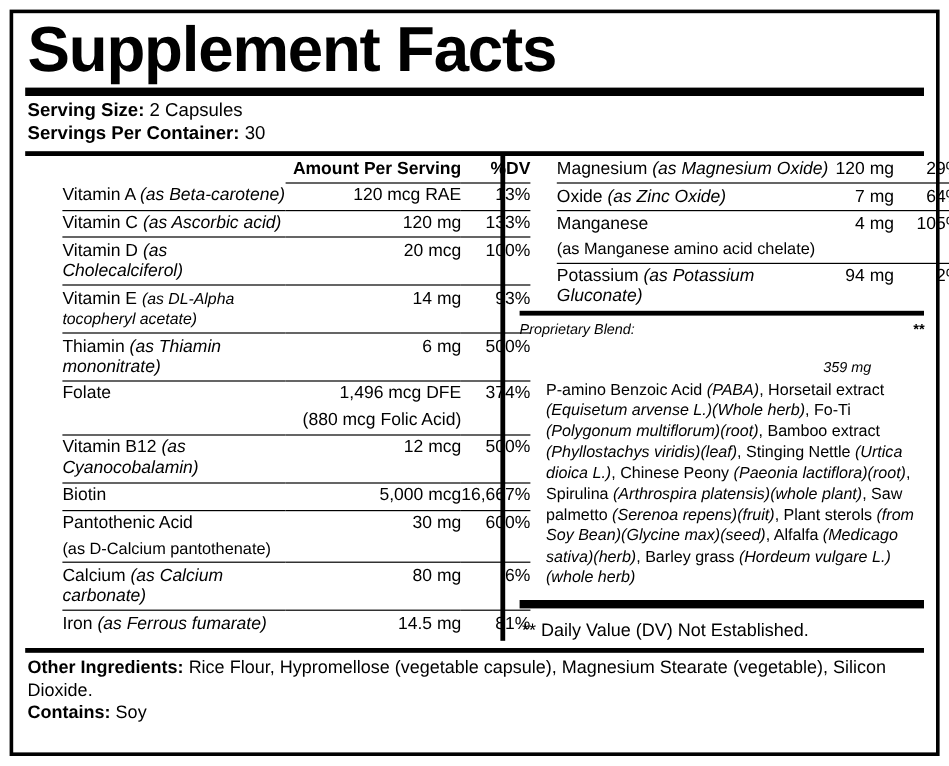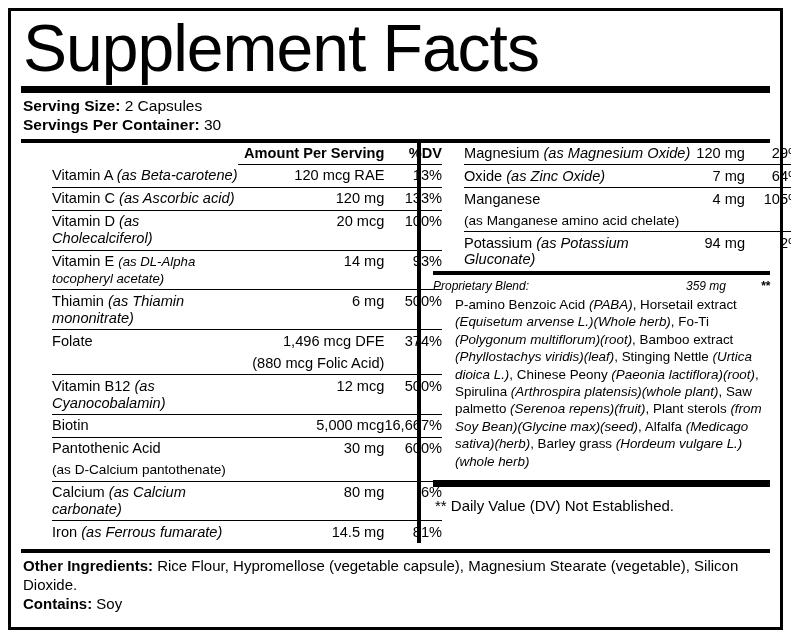--- a/index.html
+++ b/index.html
@@ -11,22 +11,22 @@
   }
   #label{
     position:absolute;
     left:8px; top:8px;
     width:775px; height:622px;
     border:3px solid #000;
     box-sizing:border-box;
     padding:6px 10px 0 10px;
   }
   .title{
-    font-size:66px;
-    font-weight:normal;
+    font-size:53px;
+    font-weight:bold;
     line-height:0.95;
     letter-spacing:-1px;
     margin:0 0 2px 2px;
     white-space:nowrap;
   }
   .rule-thick{border-top:7px solid #000;margin:6px 0 4px 0;}
   .rule-med{border-top:4px solid #000;}
   .serving{
     font-size:15.5px;
     font-weight:bold;
@@ -62,21 +62,21 @@
   tr.noln td{border-bottom:none;}
   .sub{font-size:13.6px;}
   .blend{
     font-size:12px;
     display:flex;
     justify-content:space-between;
     padding:4px 0 2px 0;
     font-style:italic;
   }
   .blend .bname{font-weight:normal;}
-  .blend .bamt{text-align:right;padding-right:4px;}
+  .blend .bamt{text-align:right;padding-right:4px;margin-top:32px;}
   .blend .bstar{width:40px;text-align:right;font-weight:bold;}
   .herbs{
     font-size:13.4px;
     line-height:1.3;
     padding:1px 0 4px 22px;
     text-align:left;
   }
   .herbs i{font-style:italic;}
   .dvnote{
     font-size:15px;

